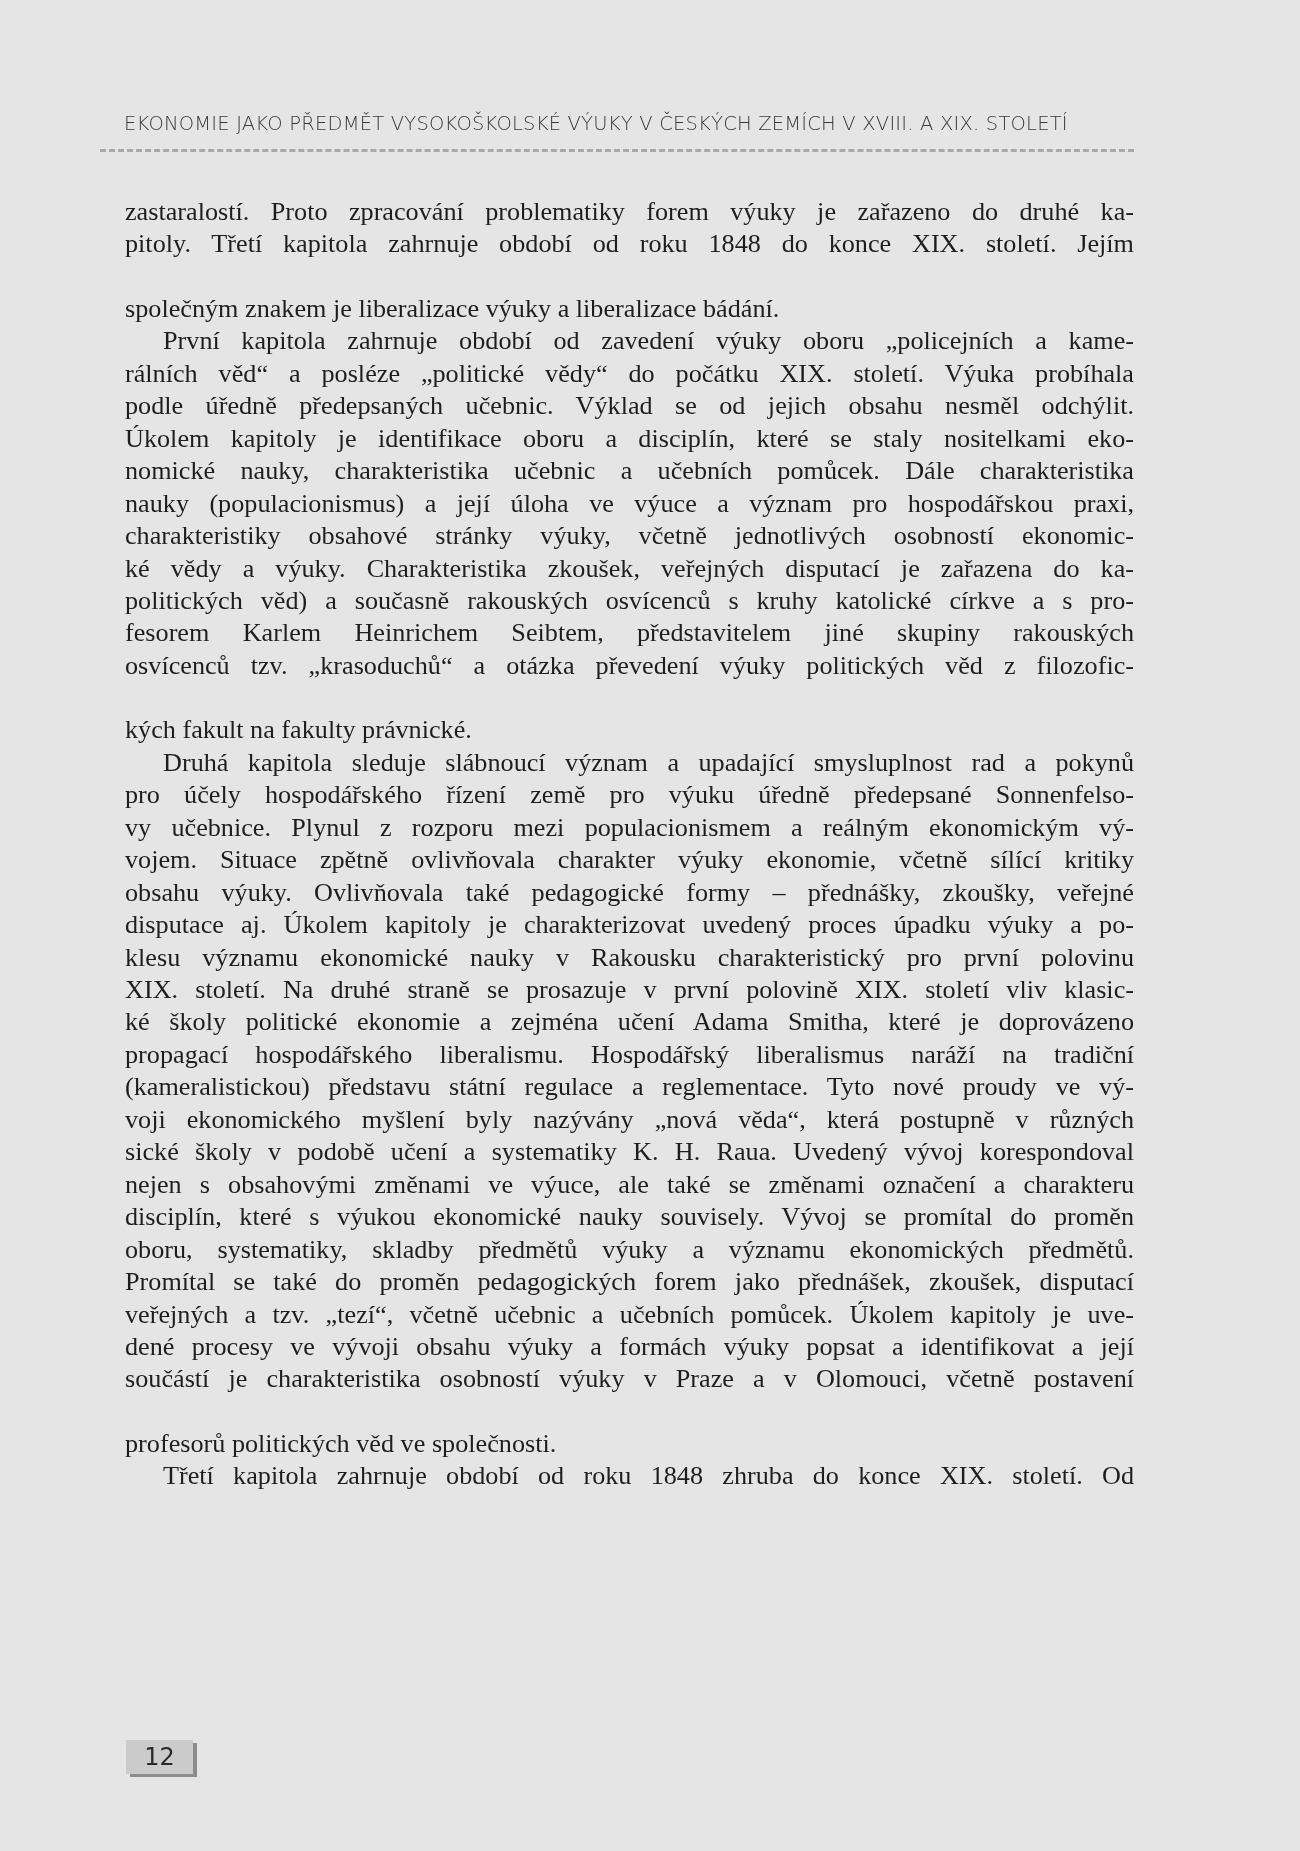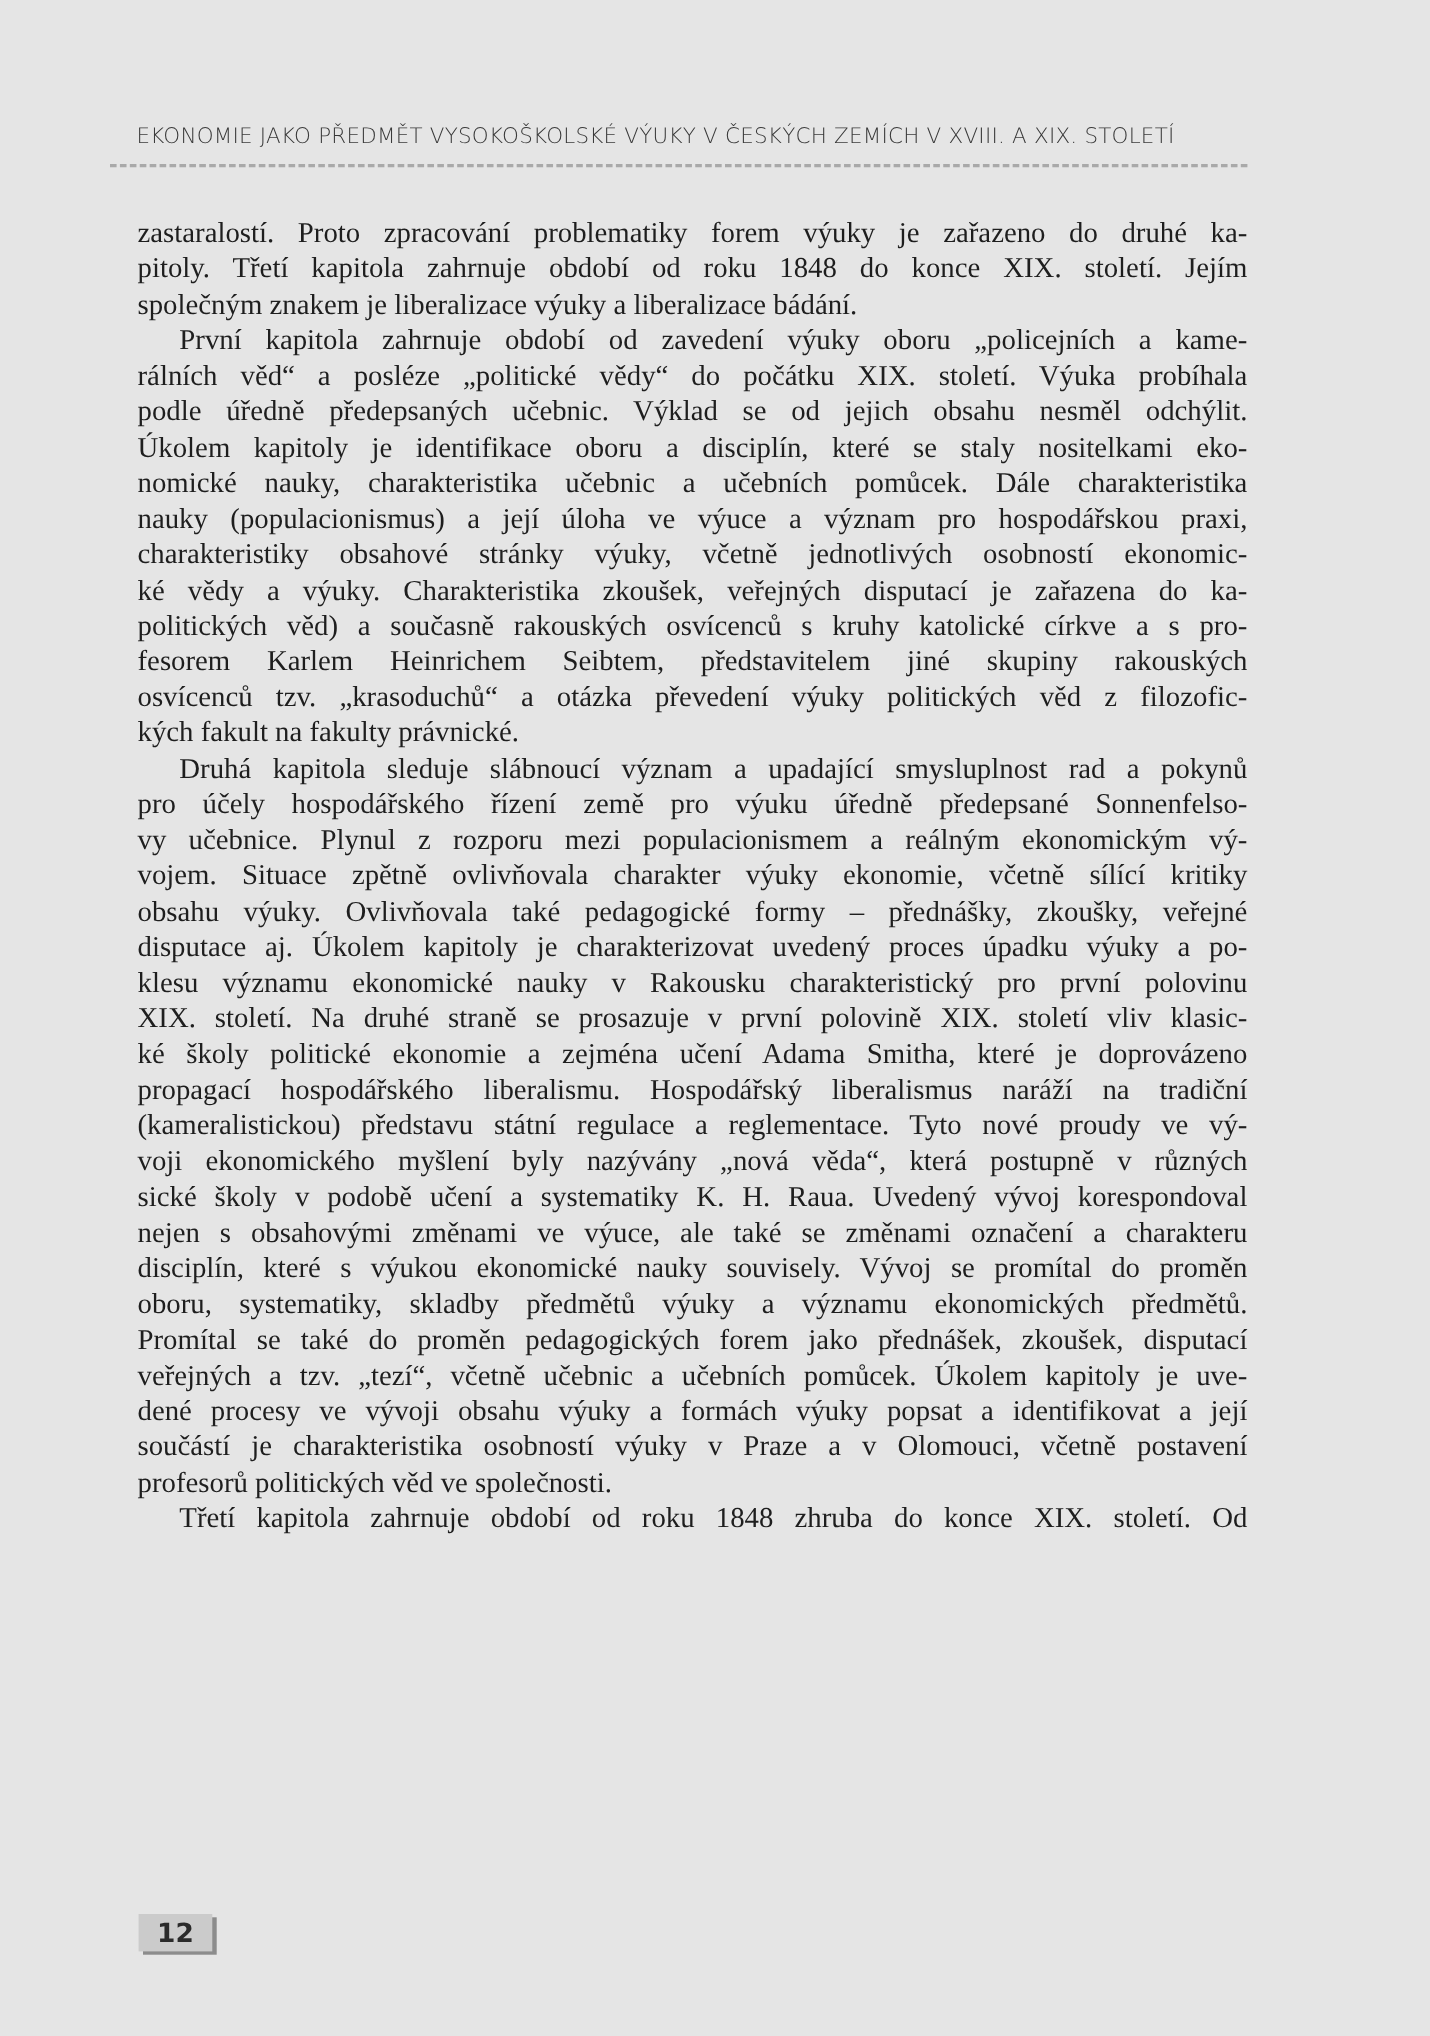--- a/index.html
+++ b/index.html
@@ -15,25 +15,25 @@
     position: absolute; left: 100px; top: 149px; width: 1034px; height: 0;
     border-top: 3px dashed #a9a9a9;
   }
   .body-text {
     position: absolute; left: 125px; top: 196px; width: 1009px;
     font-family: "Liberation Serif", serif; font-size: 26.2px; line-height: 32.45px;
     color: #1e1e1e; text-align: justify; hyphens: manual;
   }
   .body-text p { margin: 0; text-indent: 0; }
   .body-text .line { display: block; text-align: justify; text-align-last: justify; white-space: nowrap; }
-  .body-text .line.last { text-align-last: left; }
+  .body-text .line.last { text-align-last: left; margin-top: 32px; }
   .page-number {
     position: absolute; left: 126px; top: 1740px; width: 67px; height: 34px;
     background: #cbcbcb; box-shadow: 4px 3px 0 #8c8c8c;
-    font-family: "DejaVu Sans", sans-serif; font-weight: 700; font-size: 24px;
+    font-family: "DejaVu Sans", sans-serif; font-weight: 400; font-size: 24px;
     color: #2a2a2a; text-align: center; line-height: 34px;
   }
 </style>
 </head>
 <body>
 
 <div class="page">
   <div class="running-header">Ekonomie jako předmět vysokoškolské výuky v českých zemích v XVIII. a XIX. století</div>
   <div class="header-rule"></div>
 

